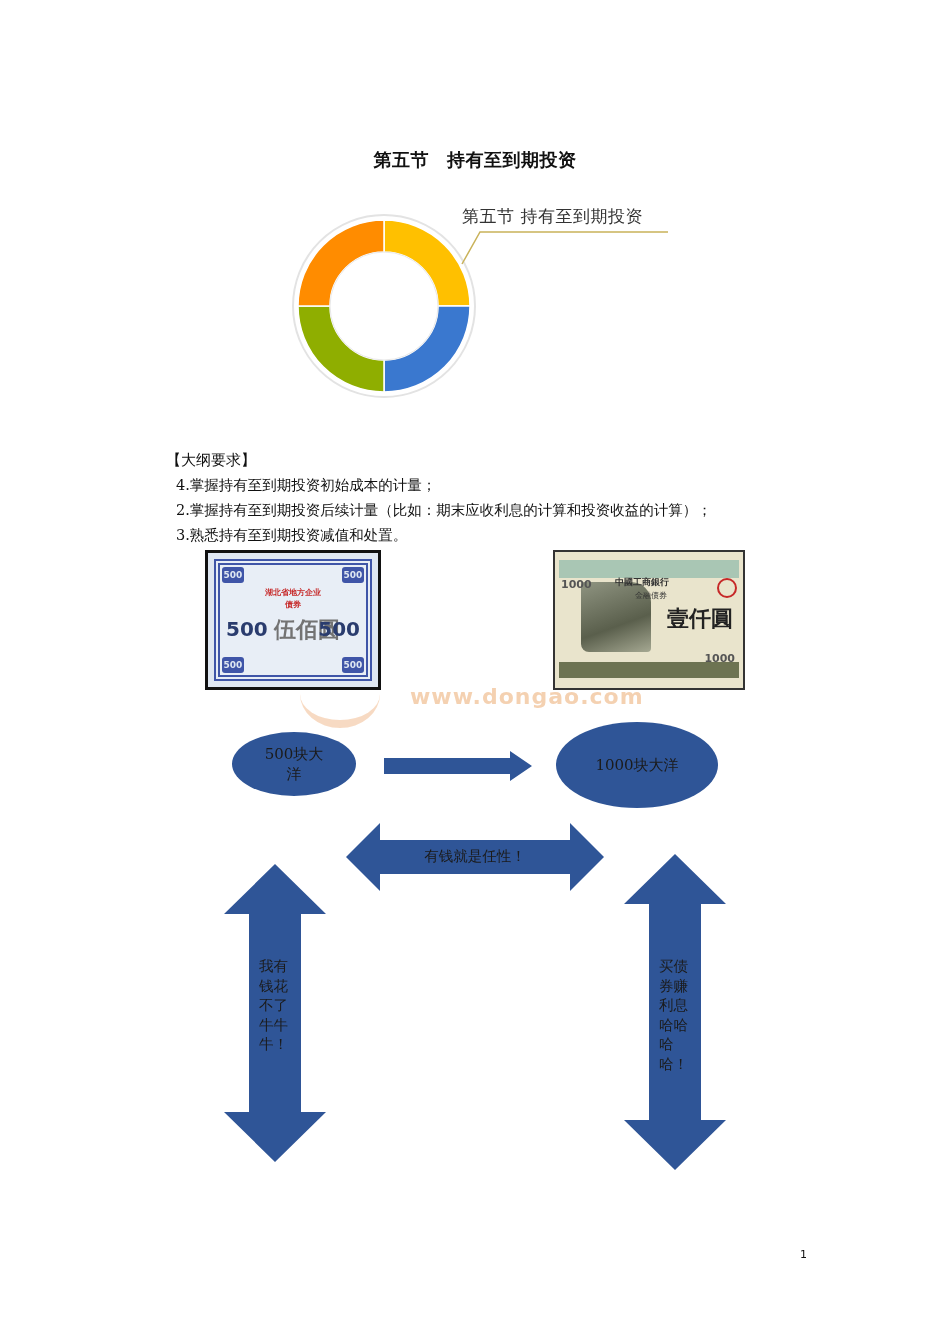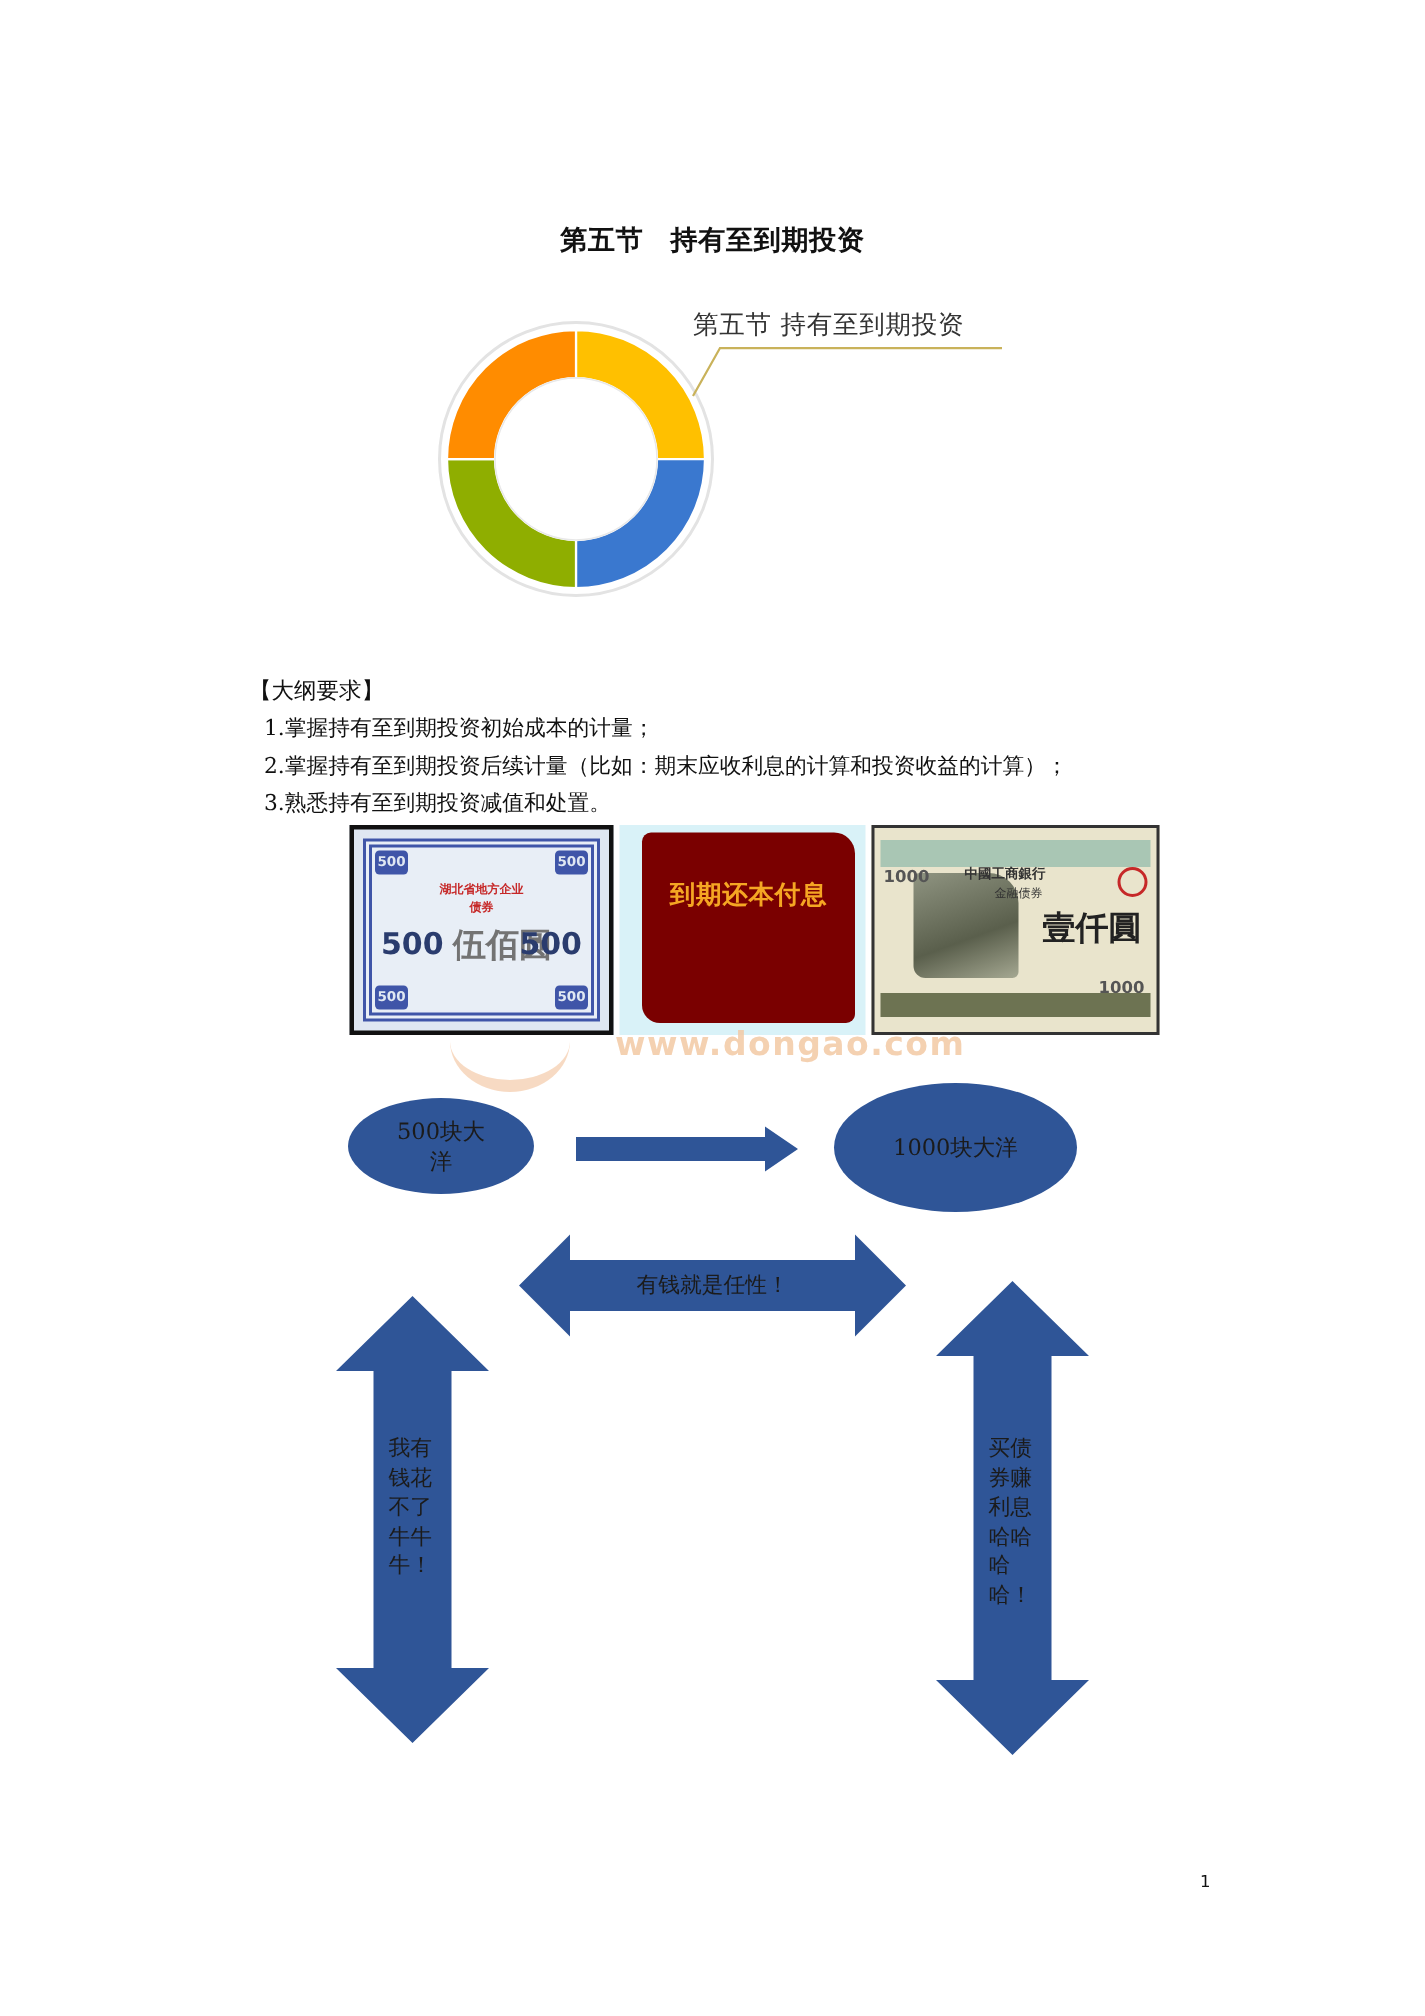--- a/index.html
+++ b/index.html
@@ -6,21 +6,21 @@
   body { width: 950px; height: 1344px; position: relative; overflow: hidden;
          font-family: "DejaVu Serif", "Liberation Serif", serif; color: #111; }
   .abs { position: absolute; }
   .title { left: 0; width: 950px; top: 148px; text-align: center; font-family: "DejaVu Sans", sans-serif;
            font-weight: bold; font-size: 18px; letter-spacing: 0.5px; }
   .title .gap { display: inline-block; width: 18px; }
   .donut-wrap { left: 290px; top: 212px; width: 190px; height: 190px; }
   .callout-text { left: 462px; top: 205px; font-family: "DejaVu Sans", sans-serif; font-size: 17px; color: #333; letter-spacing: 0.5px; }
   .outline-head { left: 166px; top: 451px; font-size: 15px; }
   .outline-item { left: 176px; font-size: 14.5px; }
-  .pic-row { left: 205px; top: 550px; width: 592px; height: 142px; margin-left: 28px; }
+  .pic-row { left: 205px; top: 550px; width: 592px; height: 142px; }
   .bond { position: absolute; top: 0; height: 140px; box-sizing: border-box; }
   .bond500 { left: 0; width: 176px; background: #dfe7f2; border: 3px solid #111; }
   .bond500 .frame { position: absolute; inset: 6px; border: 6px double #3f55a8; background: #e8eef6; }
   .bond500 .corner { position: absolute; width: 22px; height: 16px; background: #3f55a8; color: #dfe7f2;
                      font: bold 9px "DejaVu Sans", sans-serif; text-align: center; line-height: 16px; border-radius: 3px; }
   .bond500 .big { position: absolute; top: 52px; font: bold 20px "DejaVu Sans", sans-serif; color: #2a3c6e; }
   .bond500 .cn { position: absolute; left: 54px; top: 50px; font: bold 22px "DejaVu Sans", sans-serif; color: #737373; }
   .bond500 .issuer { position: absolute; left: 0; right: 0; top: 22px; text-align: center; font: bold 8px "DejaVu Sans", sans-serif; color: #c62828; }
   .bond500 .kind { position: absolute; left: 0; right: 0; top: 34px; text-align: center; font: bold 8px "DejaVu Sans", sans-serif; color: #c62828; }
   .cartoon { left: 180px; width: 164px; background: #d9f2f8; overflow: visible; }
@@ -64,44 +64,39 @@
     <path d="M8,94 A86,86 0 0 1 94,8 L94,40 A54,54 0 0 0 40,94 Z" fill="#FF8C00" stroke="#fff" stroke-width="1.5"></path>
     <circle cx="94" cy="94" r="54" fill="#fff" stroke="#e8e8e8" stroke-width="1"></circle>
   </svg>
 </div>
 <svg class="abs" style="left:440px; top:228px;" width="230" height="40">
   <polyline points="22,36 40,4 228,4" fill="none" stroke="#C9B25A" stroke-width="1.5"></polyline>
 </svg>
 <div class="abs callout-text">第五节 持有至到期投资</div>
 
 <div class="abs outline-head">【大纲要求】</div>
-<div class="abs outline-item" style="top:476px;">1.掌握持有至到期投资初始成本的计量；</div>
+<div class="abs outline-item" style="top:476px;">4.掌握持有至到期投资初始成本的计量；</div>
 <div class="abs outline-item" style="top:501px;">2.掌握持有至到期投资后续计量（比如：期末应收利息的计算和投资收益的计算）；</div>
 <div class="abs outline-item" style="top:526px;">3.熟悉持有至到期投资减值和处置。</div>
 
 <div class="abs pic-row">
   <div class="bond bond500">
     <div class="frame">
       <div class="corner" style="left:2px; top:2px;">500</div>
       <div class="corner" style="right:2px; top:2px;">500</div>
       <div class="corner" style="left:2px; bottom:2px;">500</div>
       <div class="corner" style="right:2px; bottom:2px;">500</div>
       <div class="issuer">湖北省地方企业</div>
       <div class="kind">债券</div>
       <div class="big" style="left:6px;">500</div>
       <div class="cn">伍佰圆</div>
       <div class="big" style="right:6px;">500</div>
     </div>
   </div>
 
-  <div class="bond cartoon">
-    <div class="scroll">
-      <div class="label">到期还本付息</div>
-    </div>
-  </div>
 
   <div class="bond bond1000">
     <div class="band-top"></div>
     <div class="factory"></div>
     <div class="bank">中國工商銀行</div>
     <div class="sub">金融债券</div>
     <div class="seal"></div>
     <div class="cn">壹仟圓</div>
     <div class="num" style="left:6px; top:26px;">1000</div>
     <div class="num" style="right:8px; top:100px;">1000</div>

